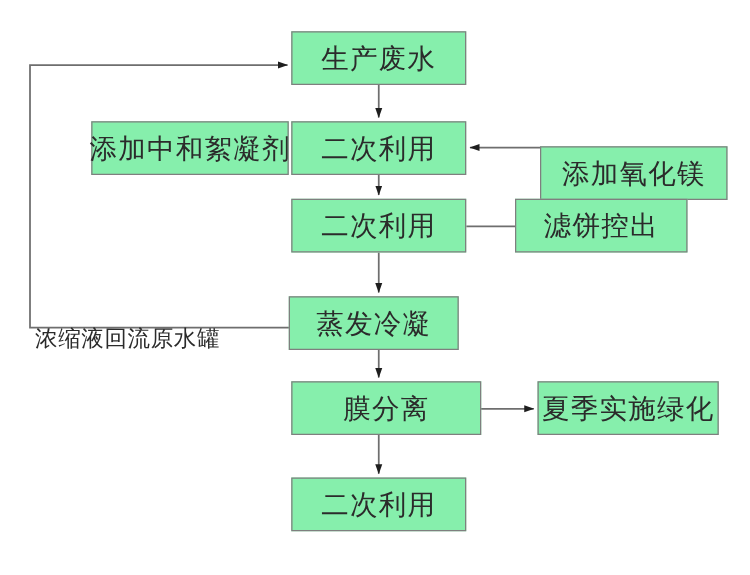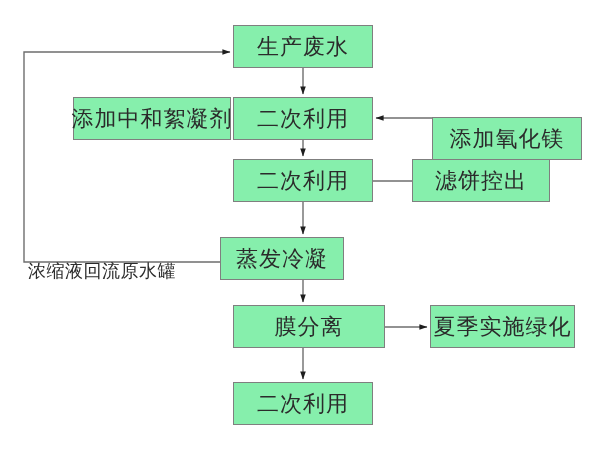--- a/index.html
+++ b/index.html
@@ -93,21 +93,21 @@
   </div>
 
   <div class="node" style="left:233px; top:97px; width:140px; height:43px;">
     <span>二次利用</span>
   </div>
 
   <div class="node" style="left:233px; top:159px; width:140px; height:43px;">
     <span>二次利用</span>
   </div>
 
-  <div class="node" style="left:220px; top:237px; width:124px; height:43px;">
+  <div class="node" style="left:231px; top:237px; width:136px; height:43px;">
     <span>蒸发冷凝</span>
   </div>
 
   <div class="node" style="left:233px; top:305px; width:152px; height:43px;">
     <span>膜分离</span>
   </div>
 
   <div class="node" style="left:233px; top:382px; width:140px; height:43px;">
     <span>二次利用</span>
   </div>

